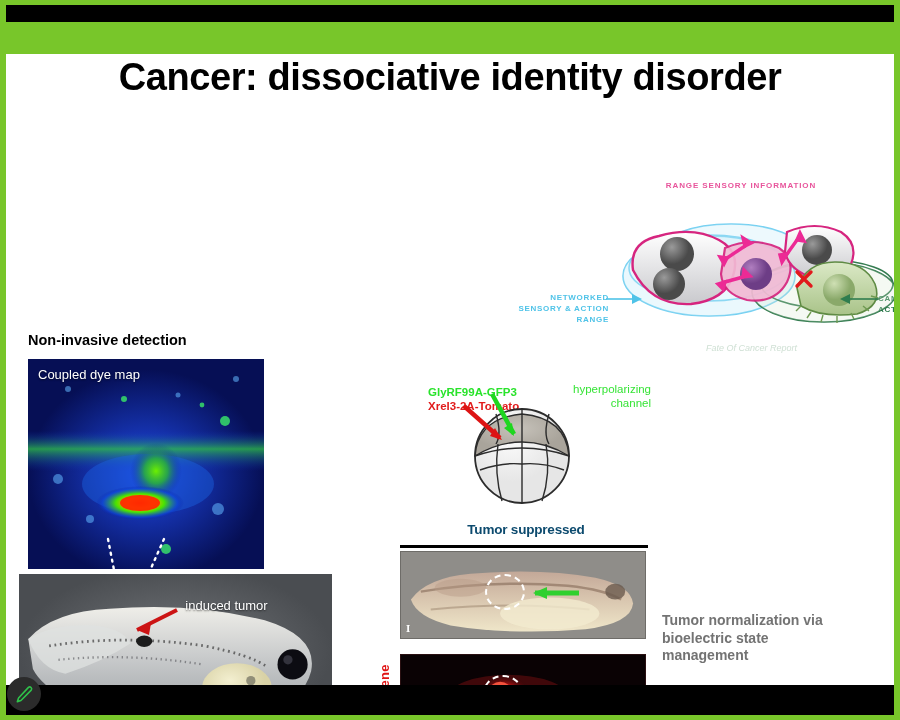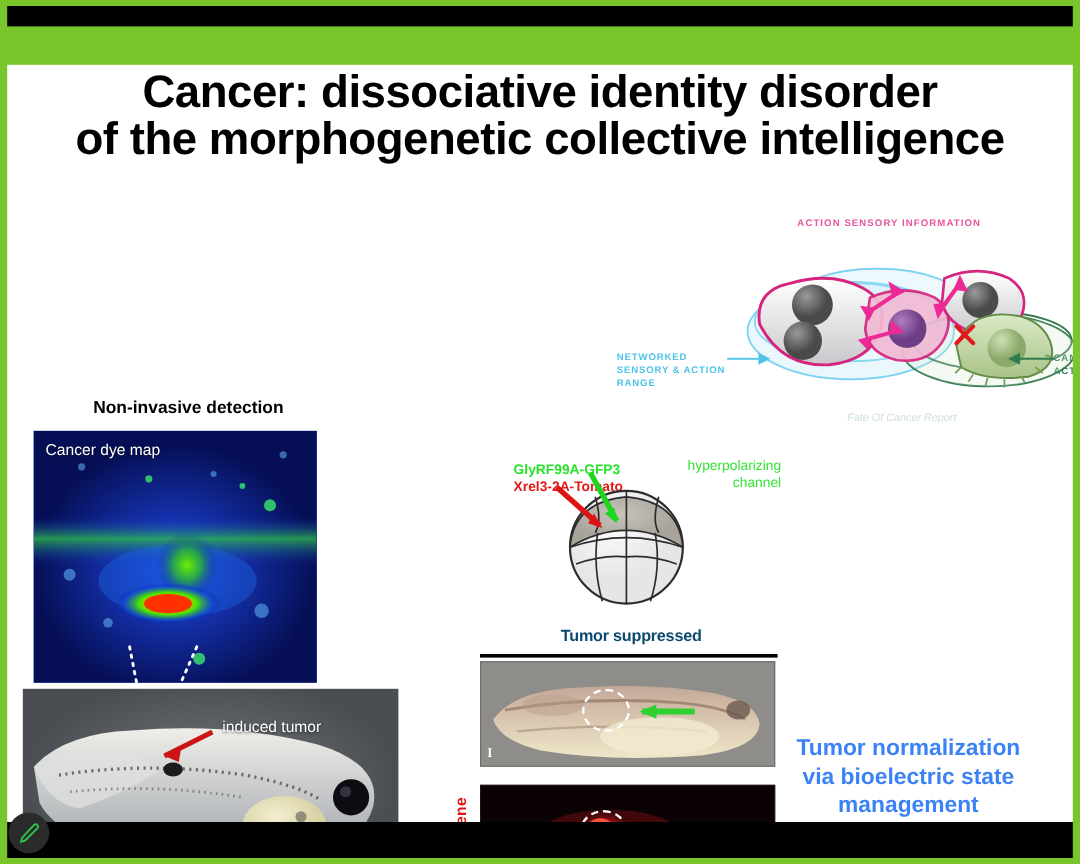--- a/index.html
+++ b/index.html
@@ -33,36 +33,36 @@
   #cell-diagram{position:absolute;left:380px;top:124px;width:508px;height:170px;}
   #gapjunction-caption{
     position:absolute;left:0px;top:8px;width:120px;
     font-size:12.5px;color:#1a1a1a;line-height:1.16;
   }
   #shared-sensory-label{
     position:absolute;left:245px;top:3px;width:220px;text-align:center;
     font-size:8px;font-weight:bold;color:#e8559c;letter-spacing:0.9px;
   }
   #networked-label{
-    position:absolute;left:128px;top:115px;width:95px;text-align:left;
+    position:absolute;left:128px;top:115px;width:95px;text-align:right;
     font-size:8px;font-weight:bold;color:#4fc3e8;letter-spacing:0.7px;line-height:1.35;
   }
   #cancer-label{
     position:absolute;left:492px;top:116px;width:60px;text-align:left;
     font-size:8px;font-weight:bold;color:#2f7d4f;letter-spacing:0.7px;line-height:1.35;
   }
   #diagram-watermark{
     position:absolute;left:320px;top:165px;width:180px;
     font-size:9px;font-style:italic;color:#cfe0d4;
   }
   #cell-art{position:absolute;left:215px;top:18px;width:300px;height:150px;}
 
   
   #noninvasive-heading{
-    position:absolute;left:22px;top:278px;width:258px;text-align:center;
+    position:absolute;left:22px;top:278px;width:258px;
     font-size:14.5px;font-weight:bold;color:#000;
   }
 
   #voltage-panel{
     position:absolute;left:22px;top:305px;width:236px;height:210px;
     overflow:hidden;background:#0a1ea0;
   }
   #voltage-panel .vp-canvas{position:absolute;inset:0;}
   #voltage-dye-label{
     position:absolute;left:10px;top:8px;font-size:13px;color:#fff;
@@ -115,22 +115,22 @@
   }
   #oncogene-label{
     position:absolute;left:370px;top:600px;height:84px;width:16px;
     font-size:13px;font-weight:bold;color:#e01414;
     writing-mode:vertical-rl;transform:rotate(180deg);
     display:flex;align-items:center;justify-content:center;letter-spacing:0.3px;
   }
 
   
   #normalization-text{
-    position:absolute;left:656px;top:558px;width:190px;text-align:center;
-    font-size:19px;font-weight:bold;color:#3b82f6;line-height:1.25;
+    position:absolute;left:656px;top:558px;width:190px;
+    font-size:14px;font-weight:bold;color:#737373;line-height:1.25;
   }
 
   
   #edit-fab{
     position:absolute;left:7px;bottom:9px;width:34px;height:34px;border-radius:50%;
     background:#2b2b2b;display:flex;align-items:center;justify-content:center;
     z-index:40;
   }
   .dashed-circle{
     position:absolute;border:2px dashed #fff;border-radius:50%;
@@ -141,27 +141,26 @@
 
 <div id="slide-frame">
 
   <div class="bar bar-top"></div>
   <div class="bar bar-bottom"></div>
 
   <div id="slide-canvas">
 
     <div id="title-block">
       <span class="tl" id="title-line-1">Cancer: dissociative identity disorder</span>
-      <span class="tl" id="title-line-2">of the morphogenetic collective intelligence</span>
     </div>
 
     <div id="cell-diagram">
 
 
-      <div id="shared-sensory-label">ACTION SENSORY INFORMATION</div>
+      <div id="shared-sensory-label">RANGE SENSORY INFORMATION</div>
 
       <div id="networked-label">NETWORKED SENSORY &amp; ACTION RANGE</div>
 
       <div id="cancer-label">CAN SEP ACT</div>
 
       <div id="diagram-watermark">Fate Of Cancer Report</div>
 
       <svg id="cell-art" viewBox="0 0 300 150">
         <defs>
           <radialGradient id="gNuc" cx="35%" cy="30%">
@@ -290,21 +289,21 @@
         </g>
         <g fill="#63b7ff" opacity=".55">
           <circle cx="40" cy="30" r="3"></circle>
             <circle cx="208" cy="20" r="3"></circle>
           <circle cx="62" cy="160" r="4"></circle>
             <circle cx="190" cy="150" r="6"></circle>
           <circle cx="30" cy="120" r="5"></circle>
             <circle cx="150" cy="36" r="2.5"></circle>
         </g>
       </svg>
-      <div id="voltage-dye-label">Cancer dye map</div>
+      <div id="voltage-dye-label">Coupled dye map</div>
     </div>
 
     <svg style="position:absolute;left:80px;top:485px;width:110px;height:80px;overflow:visible">
       <line x1="22" y1="0" x2="36" y2="72" stroke="#ffffff" stroke-width="2.4" stroke-dasharray="2 5" stroke-linecap="round"></line>
       <line x1="78" y1="0" x2="46" y2="72" stroke="#ffffff" stroke-width="2.4" stroke-dasharray="2 5" stroke-linecap="round"></line>
     </svg>
 
     <div id="tadpole-panel">
       <svg viewBox="0 0 270 148" preserveAspectRatio="none" style="position:absolute;inset:0">
         <defs>

